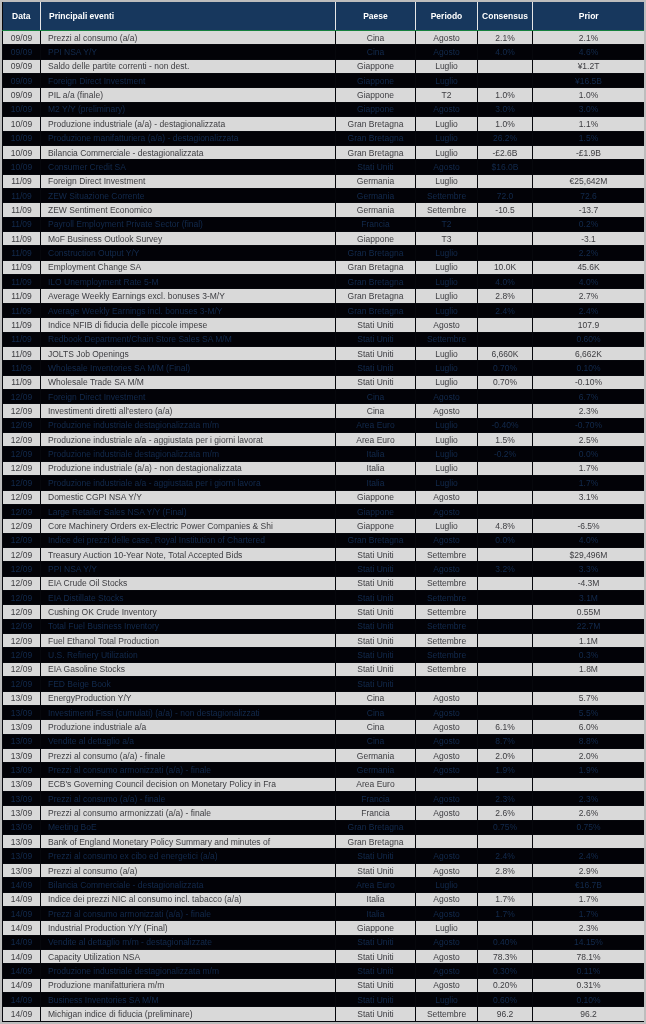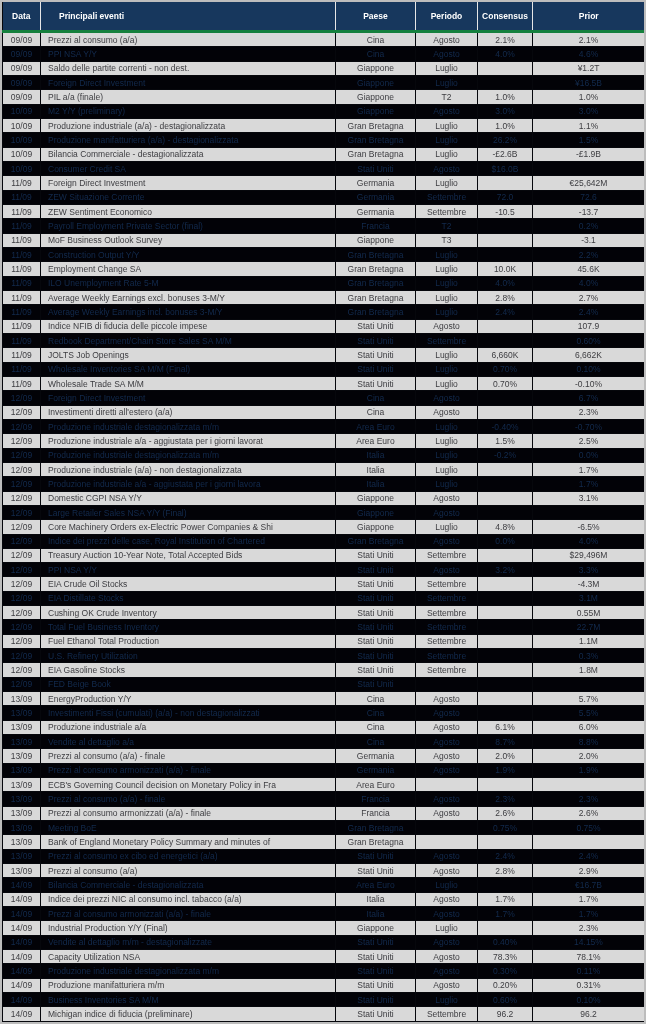--- a/index.html
+++ b/index.html
@@ -27,27 +27,27 @@
   col.c-consensus{width:55px;}
   col.c-prior{width:112px;}
   th{
     background:#17375d;
     color:#ffffff;
     font-size:8.5px;
     font-weight:bold;
     height:28px;
     text-align:center;
     border-right:1px solid #e6e6e6;
-    border-bottom:3px solid #15803d;
+    border-bottom:1px solid #15803d;
     padding:0 2px;
     white-space:nowrap;
     overflow:hidden;
   }
   th:last-child{border-right:none;}
-  th.event{text-align:left;padding-left:18px;}
+  th.event{text-align:left;padding-left:8px;}
   td{
     font-size:8.5px;
     text-align:center;
     padding:0 3px;
     white-space:nowrap;
     overflow:hidden;
     border:1px solid #06070c;
     height:13px;
   }
   td.event{text-align:left;padding-left:7px;}

